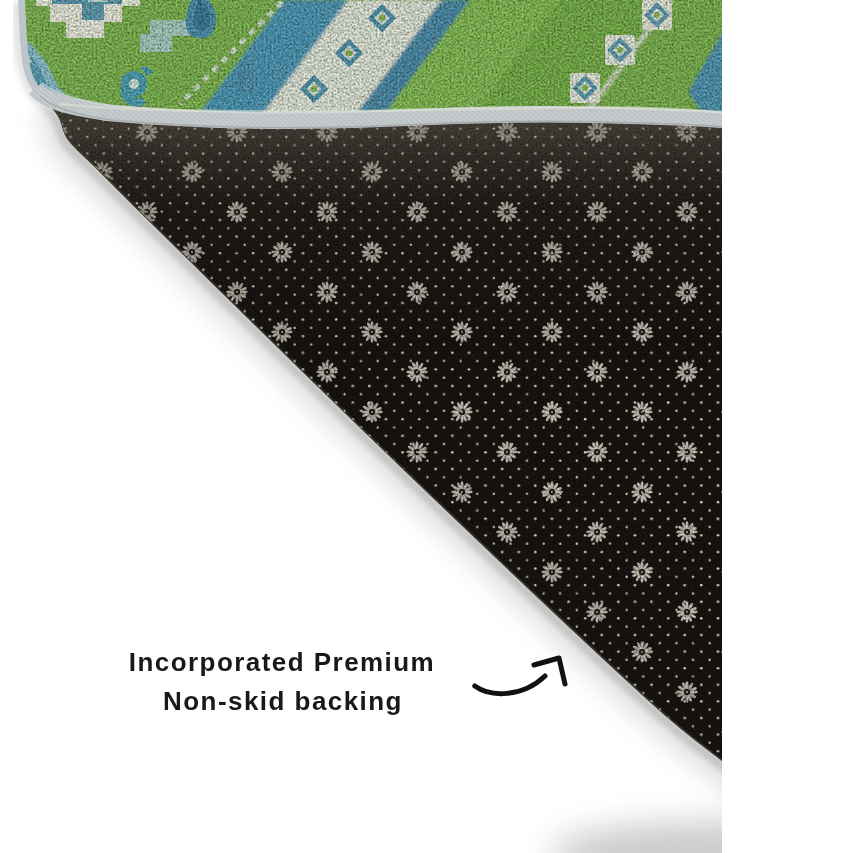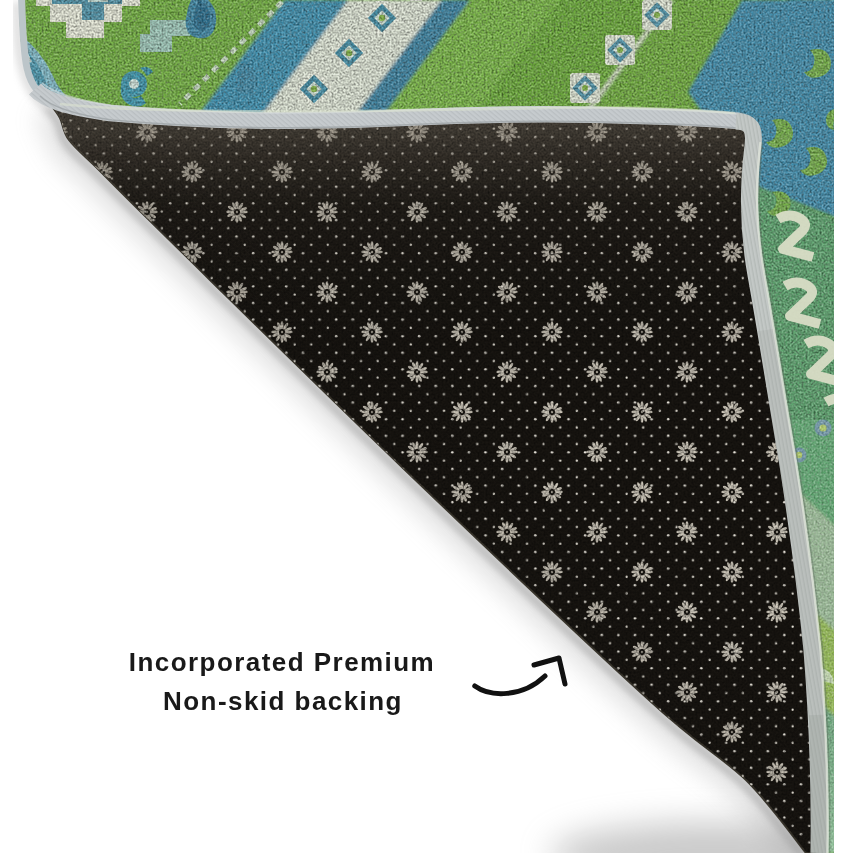--- a/index.html
+++ b/index.html
@@ -1,16 +1,16 @@
 <!DOCTYPE html>
 <html><head>
 <meta charset="utf-8">
 <style>
   html,body{margin:0;padding:0;background:#fff;}
-  #stage{position:relative;width:834px;height:853px;overflow:hidden;font-family:"Liberation Sans",sans-serif;text-decoration:underline;}
+  #stage{position:relative;width:722px;height:853px;overflow:hidden;font-family:"Liberation Sans",sans-serif;text-decoration:underline;}
 </style>
 </head>
 <body>
 <div id="stage">
 <svg width="850" height="853" viewBox="0 0 850 853" xmlns="http://www.w3.org/2000/svg">
 <defs>
 
   <pattern id="dots" width="16.6" height="16.6" patternUnits="userSpaceOnUse">
     <circle cx="4.15" cy="4.15" r="1.3" fill="#f0ece2"></circle>
     <circle cx="12.45" cy="12.45" r="1.18" fill="#e6e2d7"></circle>

